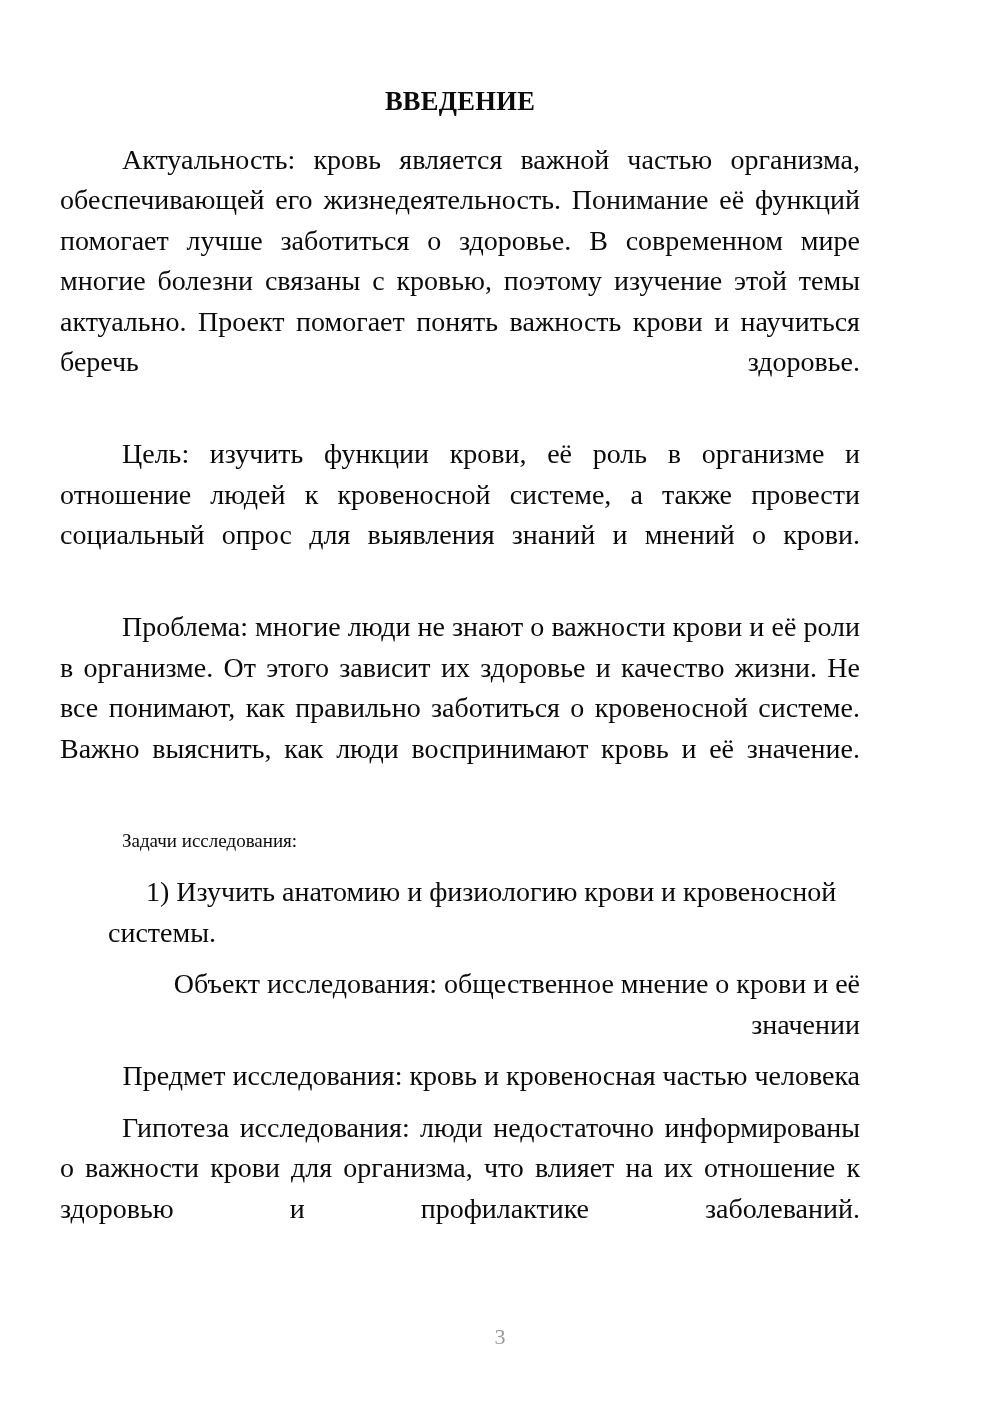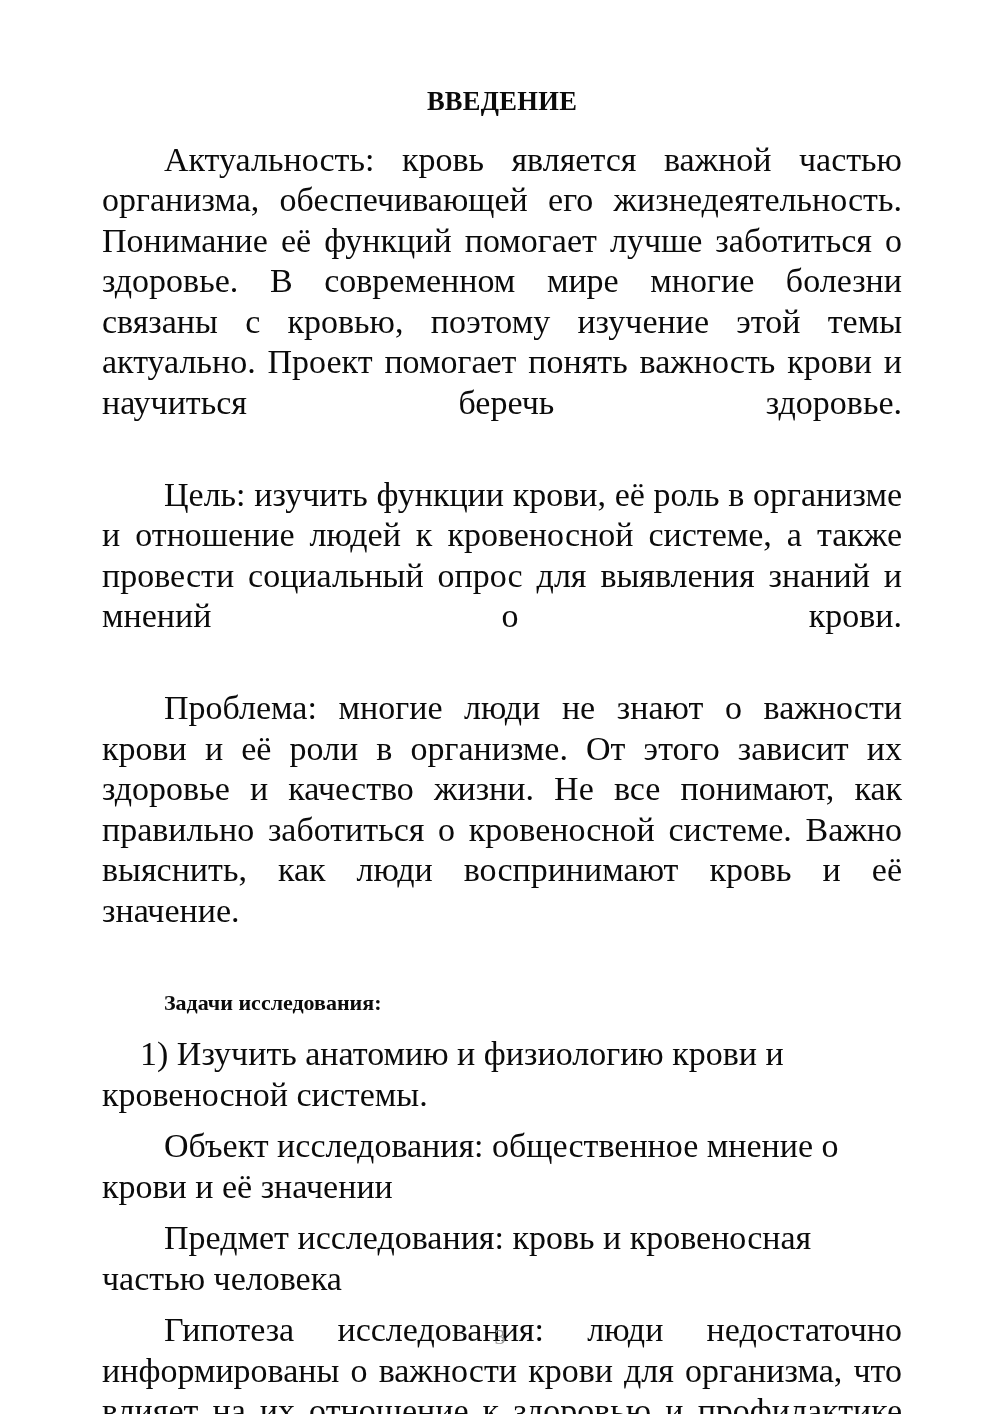--- a/index.html
+++ b/index.html
@@ -16,38 +16,38 @@
     overflow: hidden;
   }
 
   .page {
     position: absolute;
     top: 0;
     left: 0;
     width: 1000px;
     height: 1030px;
     box-sizing: border-box;
-    padding: 86px 62px 40px 102px;
+    padding: 86px 62px 40px 60px;
   }
 
   .doc-body {
     width: 800px;
   }
 
   .doc-title {
     font-size: 26.5px;
     font-weight: bold;
     text-align: center;
     letter-spacing: 0.3px;
     margin: 0 0 22px 0;
     line-height: 1.2;
   }
 
   .para {
-    font-size: 34px;
+    font-size: 28px;
     line-height: 40.5px;
     text-align: justify;
     text-justify: inter-word;
     margin: 0 0 11px 0;
     text-indent: 62px;
     hyphens: none;
   }
 
   
   .para::after {
@@ -57,36 +57,36 @@
   }
 
   .para.no-justify {
     text-align: left;
   }
   .para.no-justify::after { content: none; }
 
   
   .para.listitem {
     text-indent: 38px;
+    margin-left: 48px;
   }
 
   
   .para.block-entry {
-    text-align: left;
+    text-align: right;
     text-indent: 62px;
   }
   .para.block-entry::after { content: none; }
 
   .heading-line {
-    font-size: 22px;
+    font-size: 19px;
     line-height: 40.5px;
     text-align: left;
     text-indent: 62px;
     margin: 0 0 11px 0;
-    font-weight: bold;
   }
 
   .page-number {
     position: absolute;
     left: 0;
     right: 0;
     top: 1326px;
     text-align: center;
     font-size: 22px;
     color: #9a9a9a;

